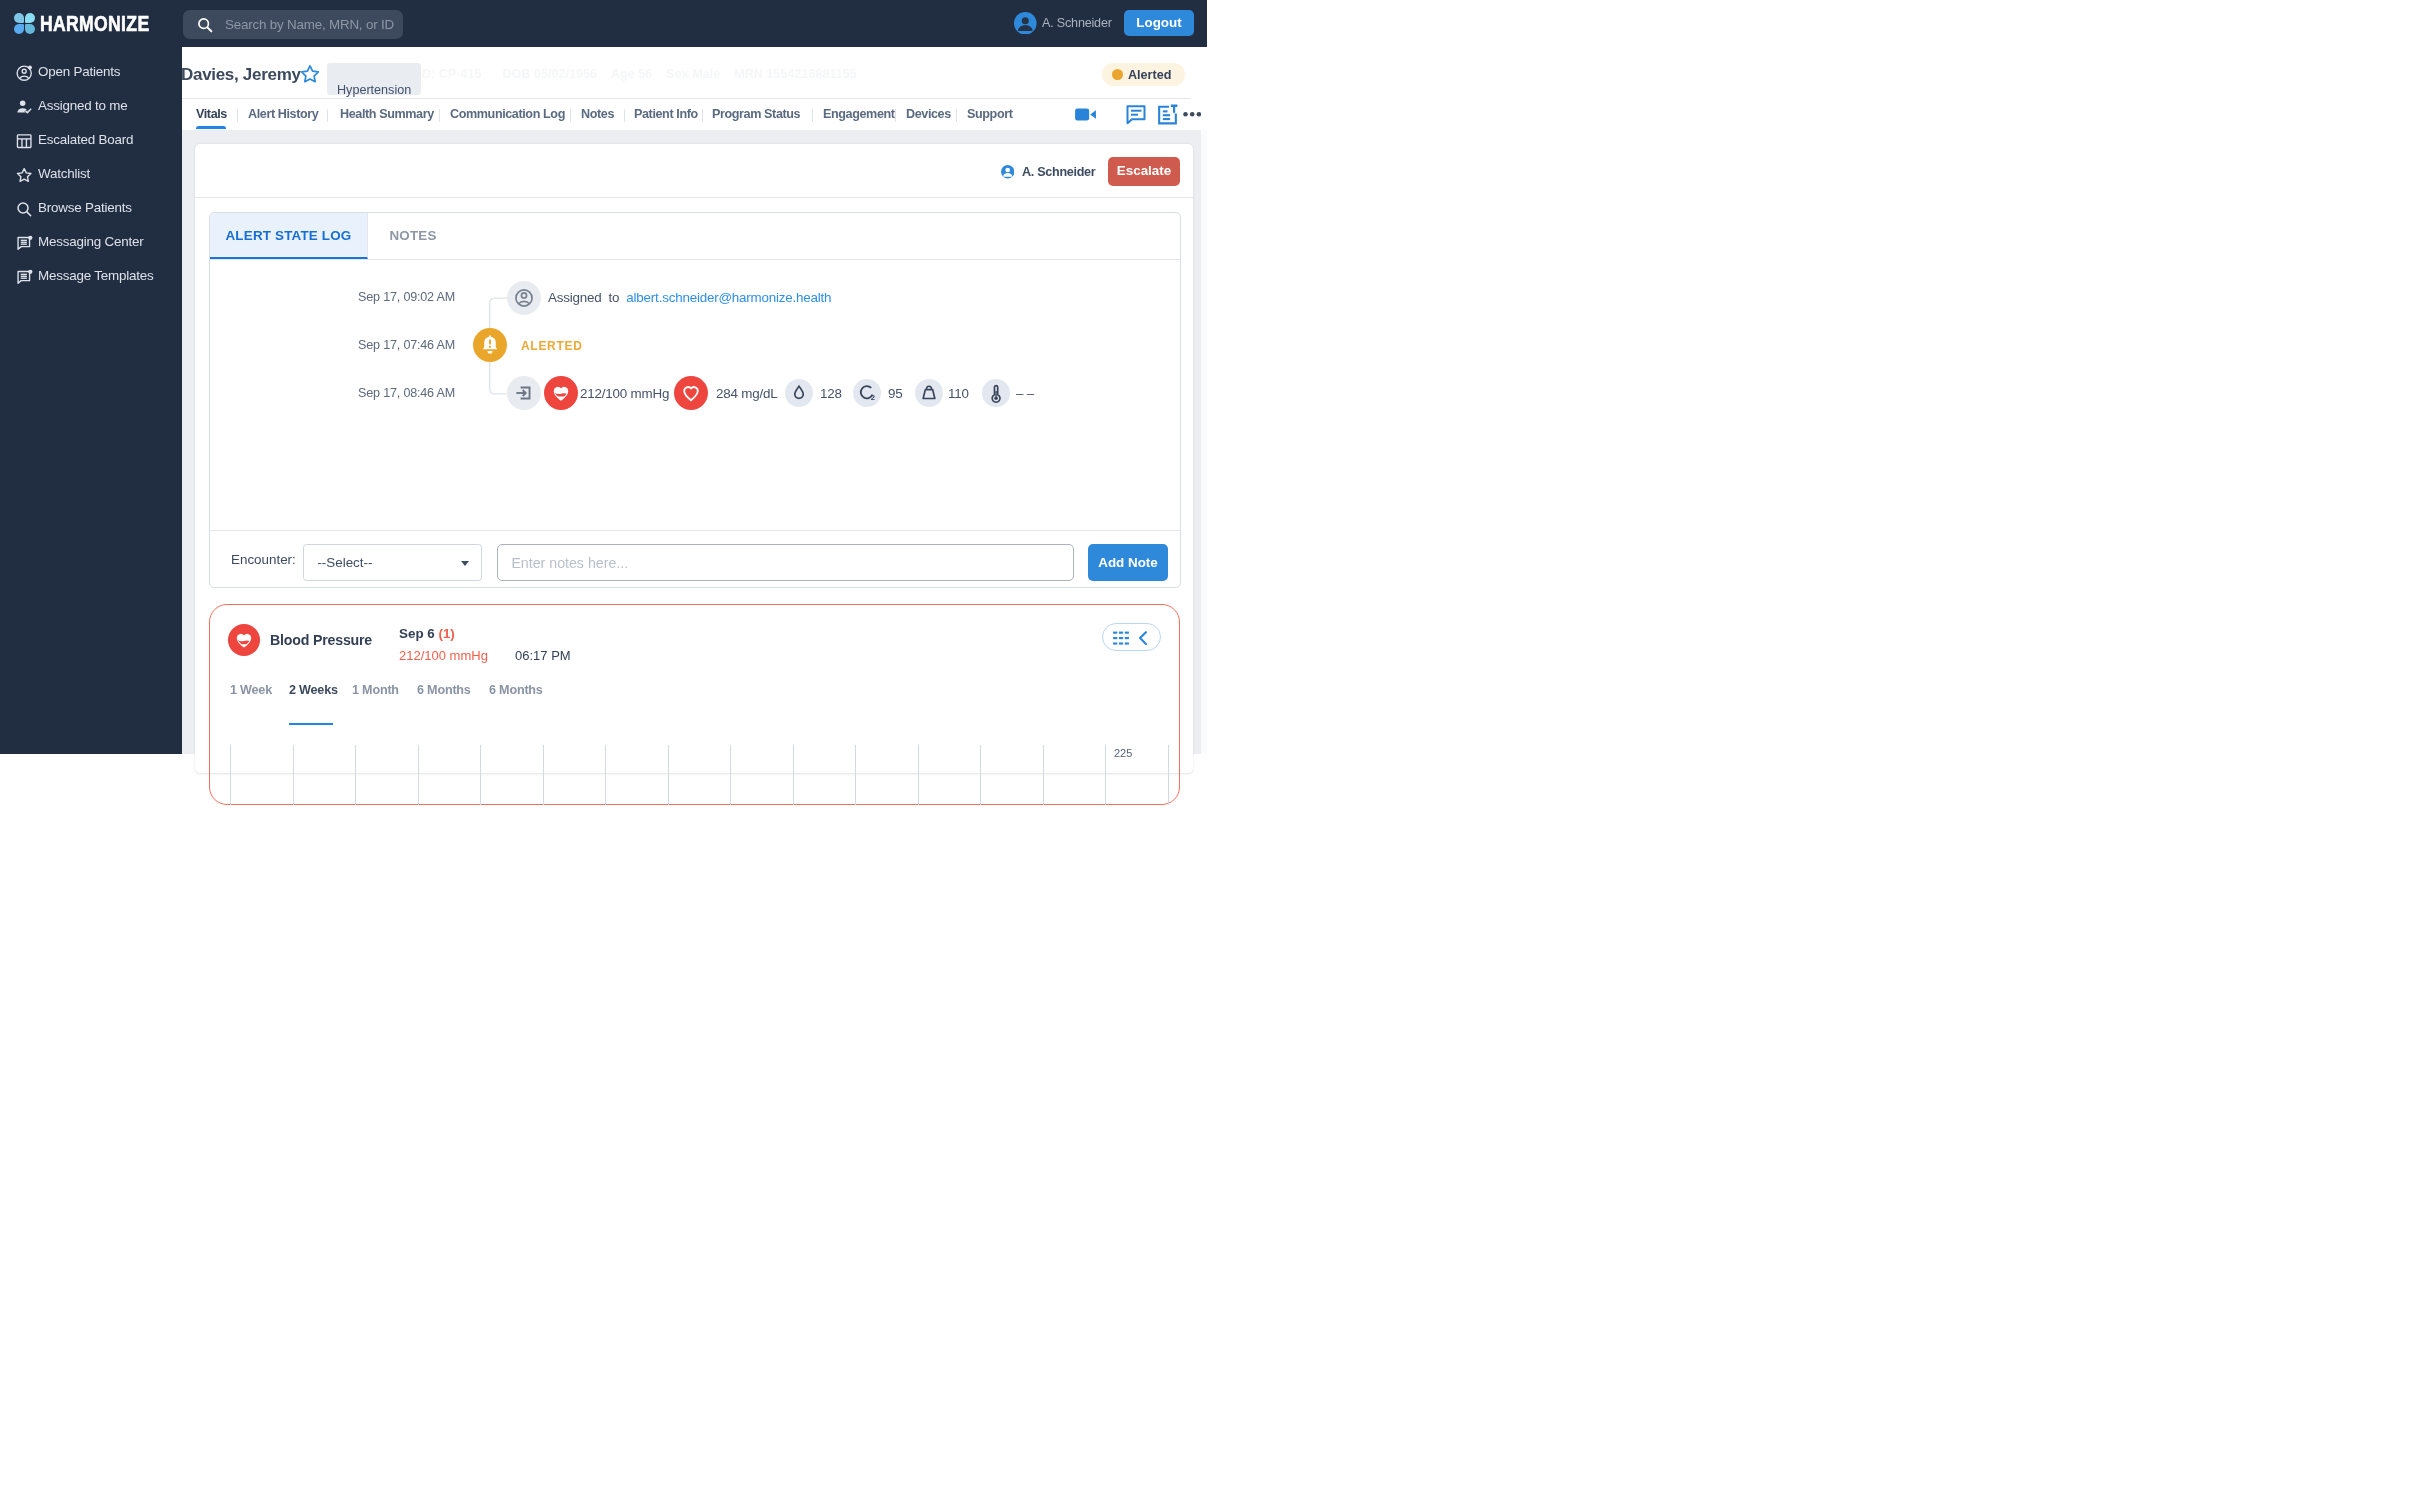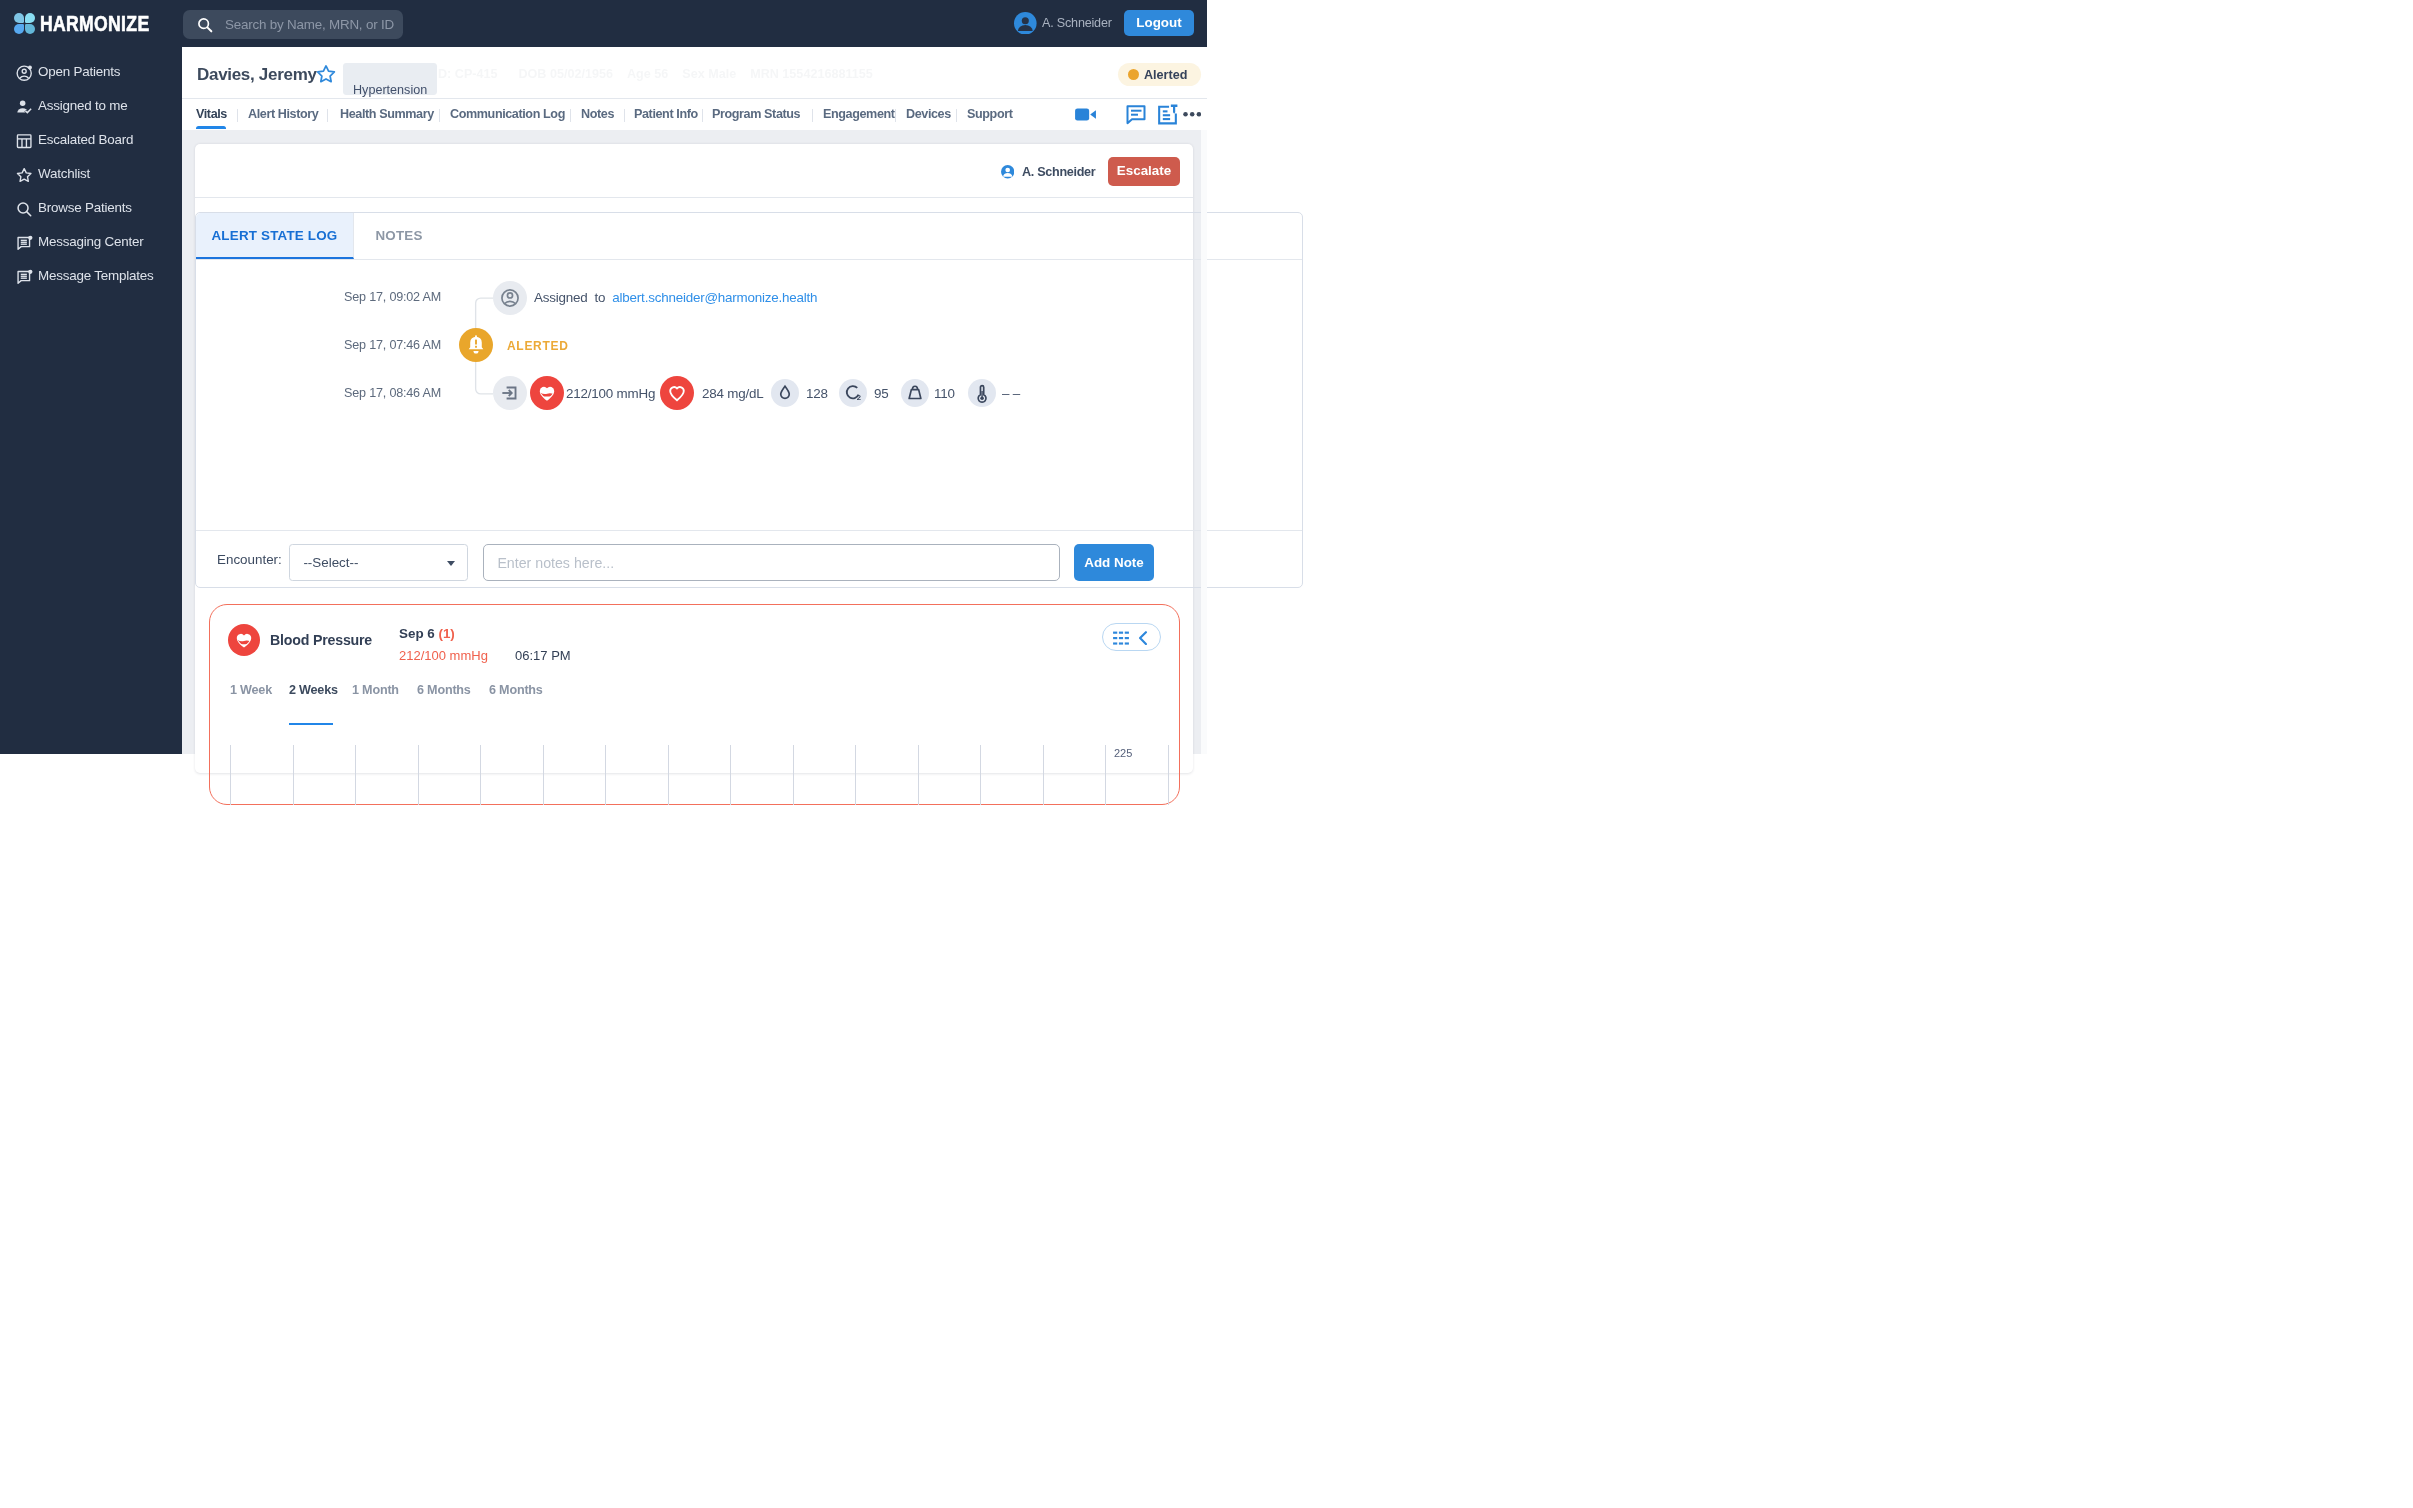--- a/index.html
+++ b/index.html
@@ -15,21 +15,21 @@
 .uname { position:absolute; left:1042px; top:16px; color:#a9b2c0; font-size:12.6px; letter-spacing:-0.2px; }
 .logout { position:absolute; left:1124px; top:10px; width:70px; height:26.4px; background:#2f89db; border-radius:5px;
   color:#fff; font-size:13.4px; font-weight:bold; text-align:center; line-height:26.4px; }
 
 
 .navitem { position:relative; height:34px; color:#dde2ea; font-size:13.4px; line-height:34px; padding-left:38px;
   letter-spacing:-0.2px; }
 .navitem svg { position:absolute; left:15px; top:9.2px; }
 
 
-.phead { position:absolute; left:182px; top:47px; width:1025px; height:52px; background:#fff;
+.phead { position:absolute; left:166px; top:47px; width:1025px; height:52px; background:#fff;
   border-bottom:0.8px solid #e3e7ed; z-index:3; }
 .pname { position:absolute; left:15px; top:17.6px; font-size:17px; font-weight:bold; color:#3d4a5d; letter-spacing:-0.3px; }
 .star { position:absolute; left:133px; top:16.3px; }
 .chip { position:absolute; left:161px; top:16px; height:22px; background:#e9edf2; border-radius:3.4px;
   color:#42506b; font-size:12.6px; line-height:22px; padding:16px 10px; }
 .ghost { position:absolute; left:256px; top:20px; font-size:12.6px; color:rgba(61,74,93,0.05); font-weight:bold; white-space:nowrap; }
 .alertedbadge { position:absolute; left:936px; top:16px; width:83px; height:23px; background:#fcf4e1; border-radius:11.7px; }
 .alertedbadge .dot { position:absolute; left:9.6px; top:6.3px; width:11px; height:11px; border-radius:50%; background:#eba42d; }
 .alertedbadge .t { position:absolute; left:26px; top:5px; font-size:12.6px; font-weight:bold; color:#35425a; }
 
@@ -44,21 +44,21 @@
 .content { position:absolute; left:182px; top:130px; width:1025px; height:624px; background:#eceef2; }
 .scrolltrack { position:absolute; left:1201px; top:130px; width:5.9px; height:624px; background:#fafbfc; z-index:6; }
 .card { position:absolute; left:195px; top:144px; width:998px; height:629px; background:#fff; border-radius:5px;
   box-shadow:0 0.8px 2.5px rgba(40,50,70,0.13); }
 .escalate { position:absolute; left:913px; top:13.4px; width:72px; height:28.5px; background:#ce5b4d; border-radius:5px;
   color:#fff; font-size:13.4px; font-weight:bold; text-align:center; line-height:28.5px; }
 .cavatar { position:absolute; left:806px; top:21.4px; }
 .cuname { position:absolute; left:827px; top:21.4px; font-size:12.6px; font-weight:bold; color:#3e4c61; letter-spacing:-0.3px; }
 .escrow { position:absolute; left:0; top:0; width:100%; height:54px; border-bottom:0.8px solid #e3e7ed; }
 
-.inner { position:absolute; left:0; top:68px; width:1108px; height:376px; border:0.8px solid #d8dee8; border-radius:5px; }
+.inner { position:absolute; left:14px; top:68px; width:972px; height:376px; border:0.8px solid #d8dee8; border-radius:5px; }
 .itabbar { position:absolute; left:0; top:0; width:100%; height:47px; border-bottom:0.8px solid #e3e7ed; }
 .itab1 { position:absolute; left:0; top:0; width:158px; height:46px; background:#e9f1fc; border-right:0.8px solid #e3e7ed;
   color:#176fd4; font-size:13.4px; font-weight:bold; letter-spacing:0.2px; text-align:center; line-height:46px;
   border-bottom:2.5px solid #1b74dd; border-radius:5px 0 0 0; }
 .itab2 { position:absolute; left:158px; top:0; width:90px; height:46px; color:#8d97a5; font-size:13.4px; font-weight:bold;
   letter-spacing:0.2px; text-align:center; line-height:46px; }
 
 
 .tl-date { position:absolute; left:103px; width:142px; text-align:right; font-size:12.6px; color:#5d6a7d;
   white-space:nowrap; letter-spacing:-0.2px; }

